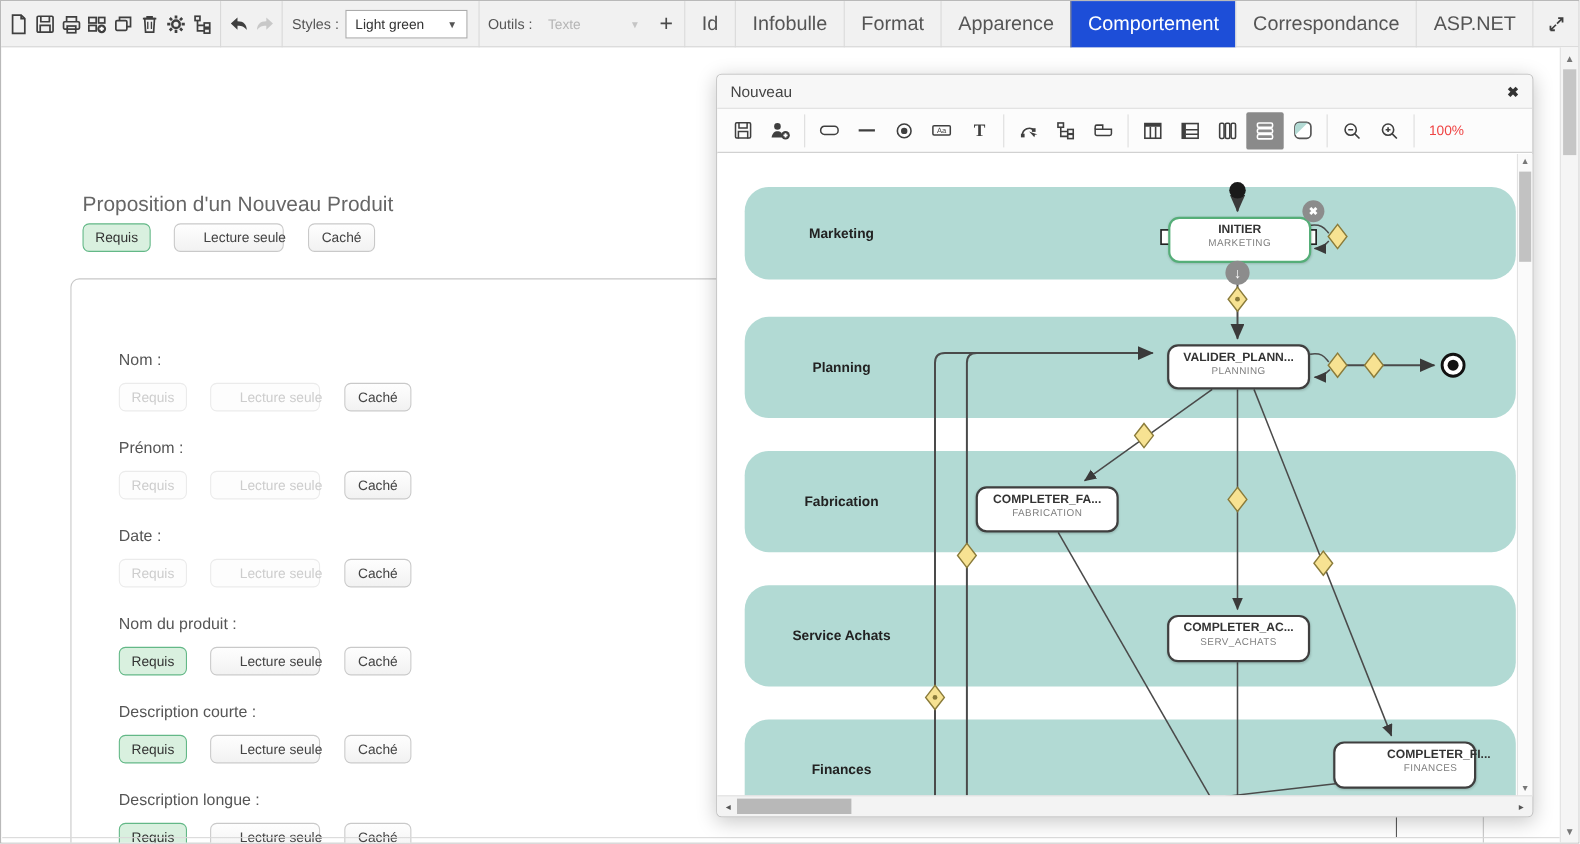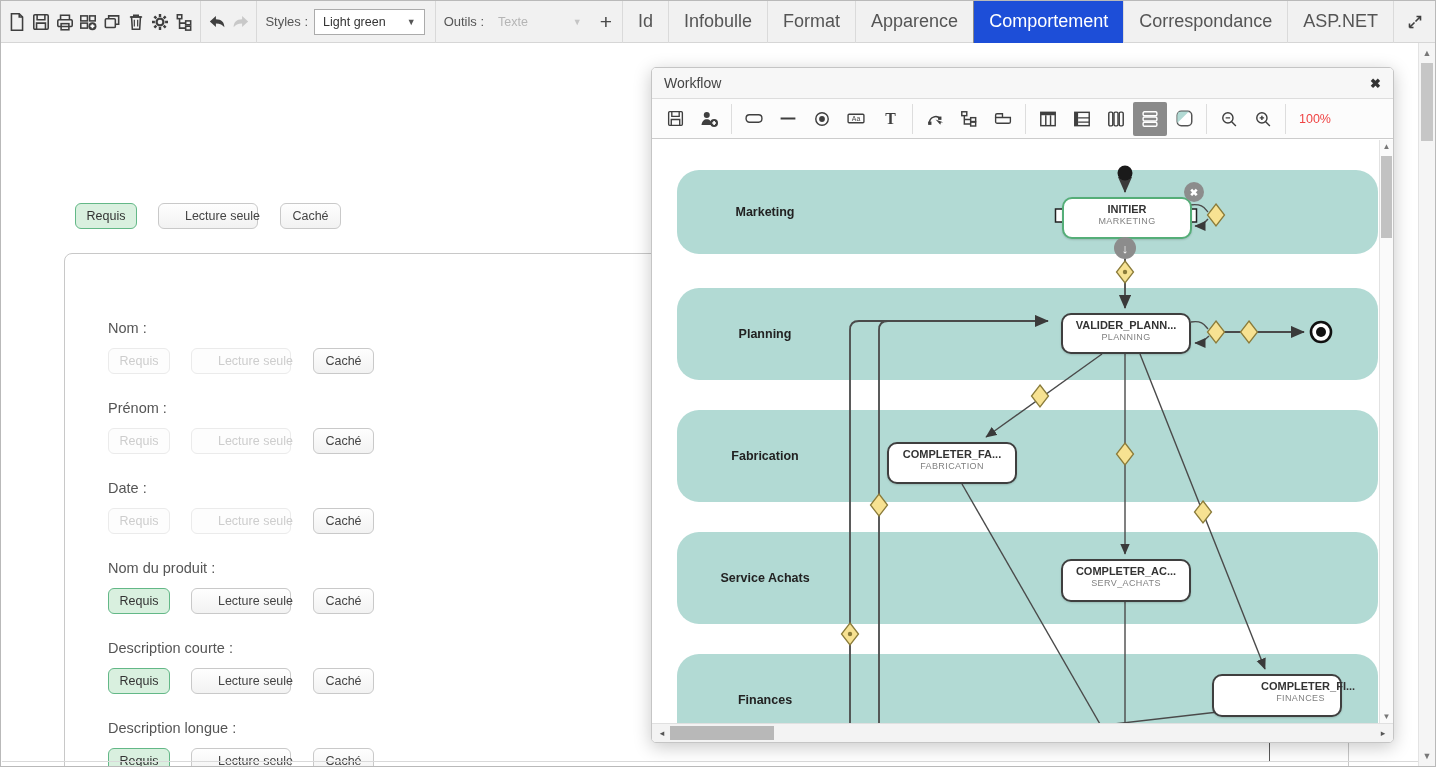--- a/index.html
+++ b/index.html
@@ -212,20 +212,21 @@
       <div class="tab-expand">
           <svg width="18" height="18" viewBox="0 0 18 18">
             <path d="M10.5 3.5h4v4M14.5 3.5L9.5 8.5M3.5 14.5v-4M3.5 14.5l5-5"></path>
             <path d="M3.5 14.5h4"></path>
           </svg>
         </div>
     </div>
   </div>
 
   <div class="main">
+    <div class="section-title">Proposition d'un Nouveau Produit</div>
     <div class="btn-row" style="left:73px; top:160px;">
       <div class="sbtn w1 active">Requis</div>
       <div class="sbtn w2">Lecture seule</div>
       <div class="sbtn w3">Caché</div>
     </div>
 
     <div class="panel">
       <div class="fgroup" style="top:66px;">
         <div class="flabel">Nom :</div>
         <div class="btns">
@@ -274,21 +275,21 @@
           <div class="sbtn w3">Caché</div>
         </div>
       </div>
     </div>
     <div class="stray-line"></div>
     <div class="bottom-divider"></div>
   </div>
 
   <div class="wfwin">
     <div class="wf-titlebar">
-      <span class="wf-title">Workflow</span>
+      <span class="wf-title">Nouveau</span>
       <span class="wf-close">✖</span>
     </div>
     <div class="wf-toolbar">
       <div class="wbtn">
           <svg width="19" height="19" viewBox="0 0 18 18">
             <rect x="2.5" y="2.5" width="13" height="13" rx="1"></rect>
             <path d="M5.5 2.5v4.5h7V2.5M5 16v-6h8v6"></path>
           </svg>
         </div>
       <div class="wbtn">

